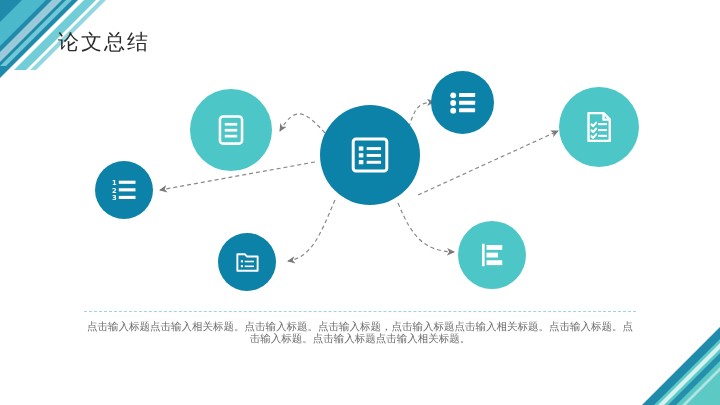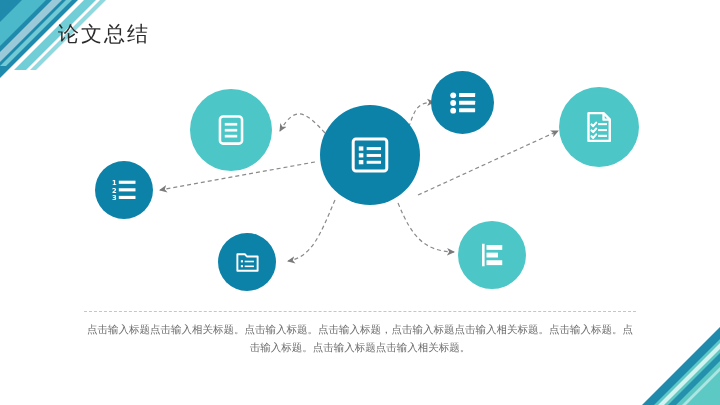--- a/index.html
+++ b/index.html
@@ -21,21 +21,21 @@
     position: absolute;
     pointer-events: none;
   }
   .corner-tl { left: 0; top: 0; width: 120px; height: 90px; }
   .corner-br { right: 0; bottom: 0; width: 120px; height: 90px; }
 
   
   .title {
     position: absolute;
     left: 58px;
-    top: 20px;
+    top: 28px;
     font-size: 21px;
     color: #2b2b2b;
     letter-spacing: 2px;
     font-weight: normal;
     white-space: nowrap;
   }
 
   
   .diagram {
     position: absolute;
@@ -65,21 +65,21 @@
   }
 
   
   .caption {
     position: absolute;
     left: 84px;
     top: 320px;
     width: 552px;
     text-align: center;
     font-size: 10.5px;
-    line-height: 18px;
+    line-height: 12px;
     color: #6b6b6b;
     font-family: "DejaVu Sans", "Liberation Sans", sans-serif;
   }
 </style>
 </head>
 <body>
 
 <div class="slide">
 
   <div class="corner-tl">

